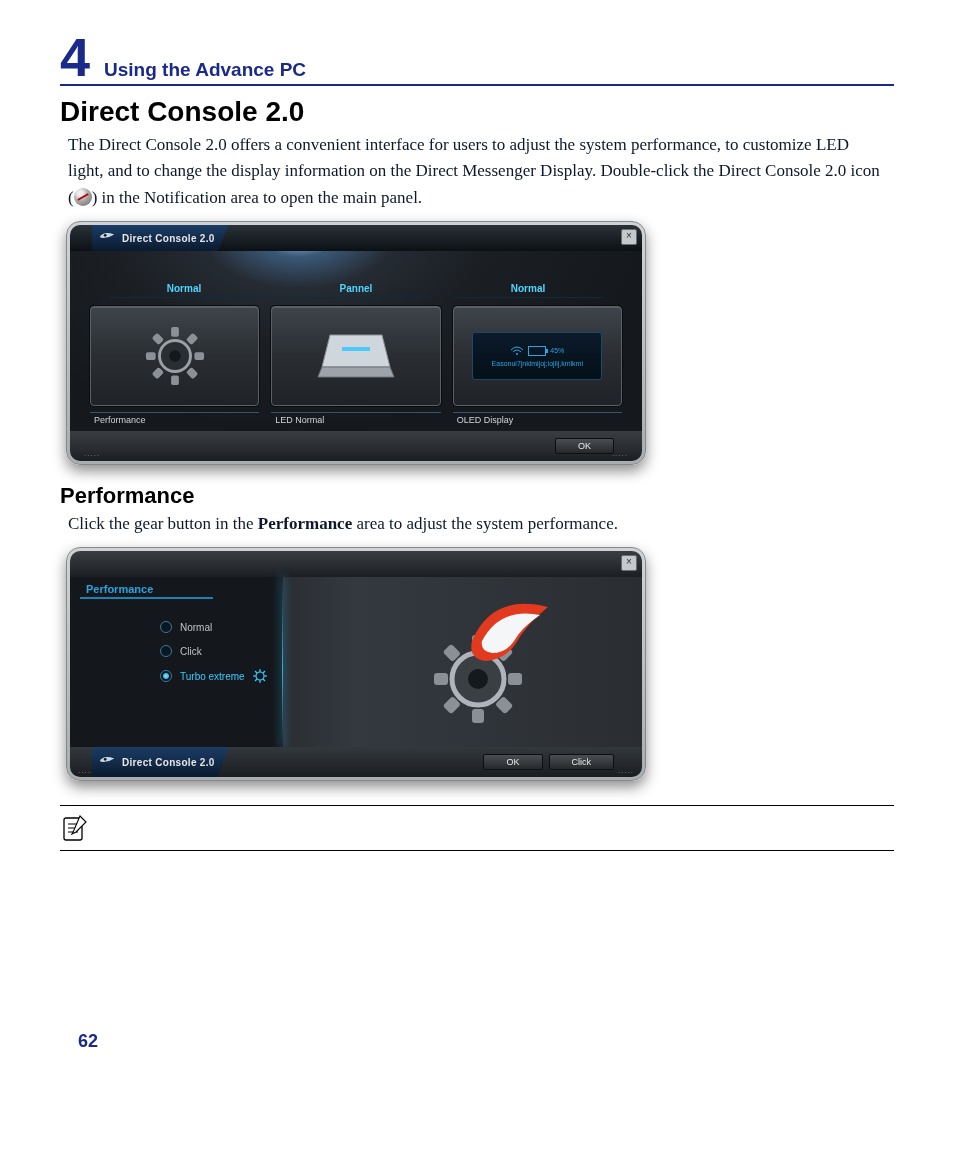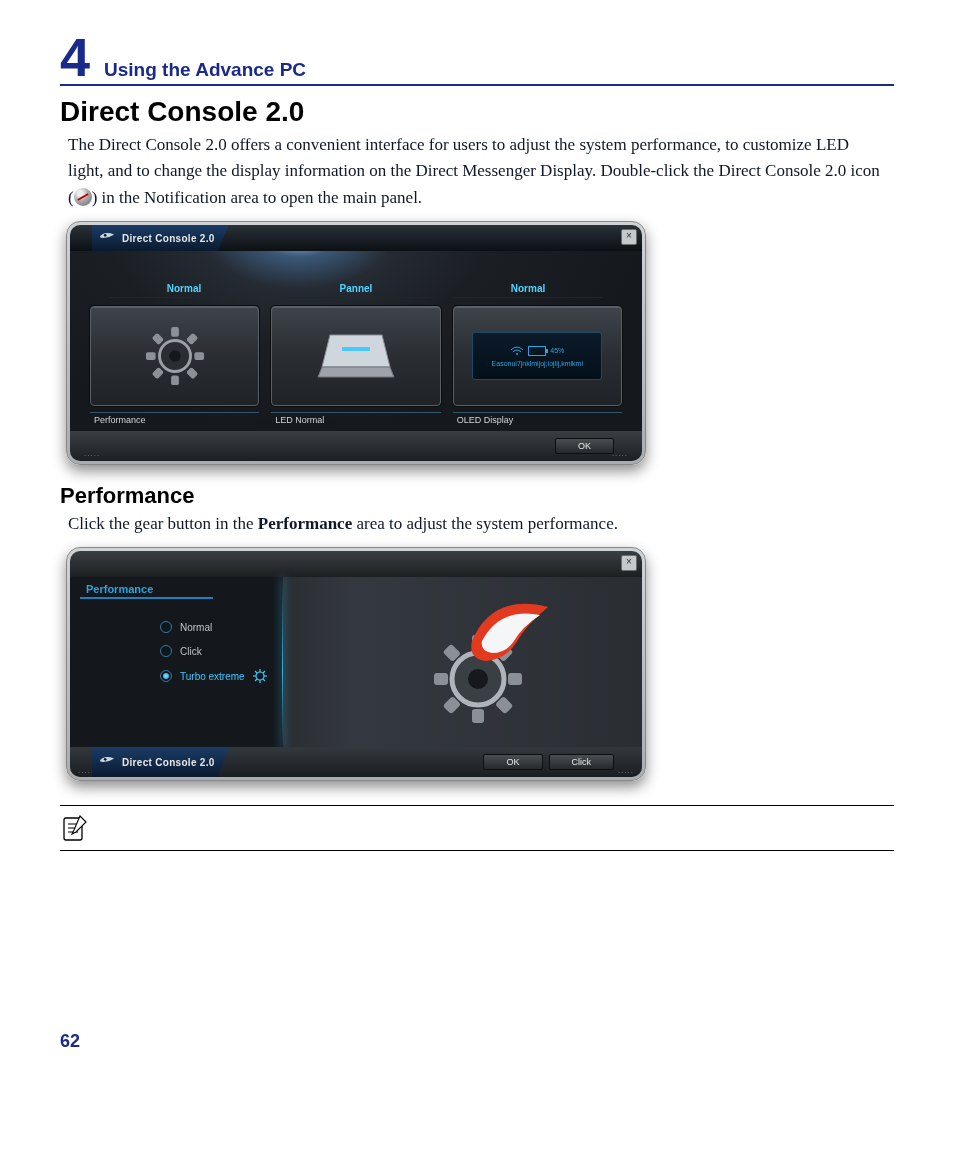--- a/index.html
+++ b/index.html
@@ -328,20 +328,21 @@
     font-size: 16px;
     font-weight: bold;
     line-height: 1.45;
   }
   .page-num {
     font-family: Arial, Helvetica, sans-serif;
     font-size: 18px;
     font-weight: bold;
     color: #1a2a8a;
     margin-top: 180px;
+    margin-left: 18px;
   }
 </style>
 </head>
 <body>
 
 <div class="page">
   <div class="chapter-header">
     <div class="chapter-num">4</div>
     <div class="chapter-title">Using the Advance PC</div>
   </div>

